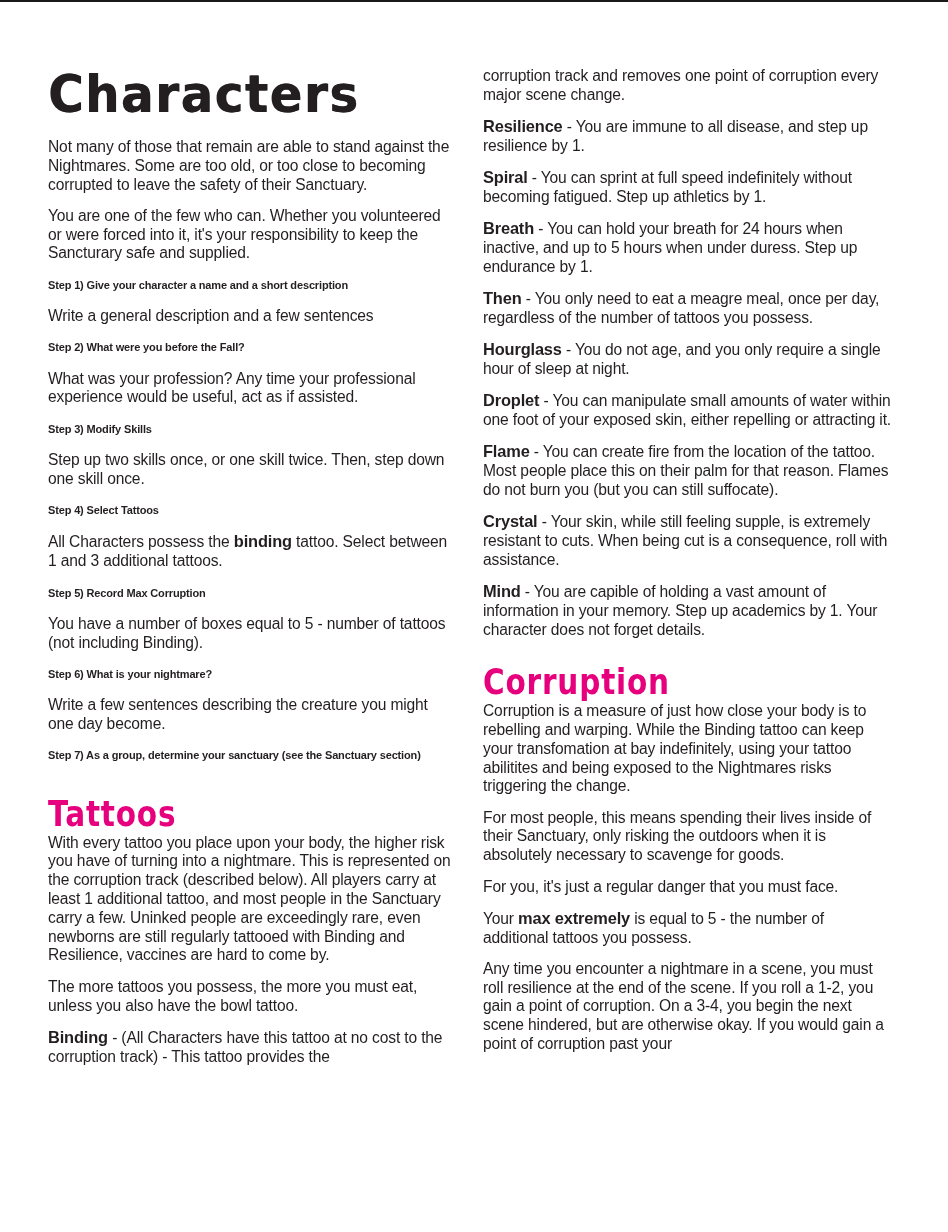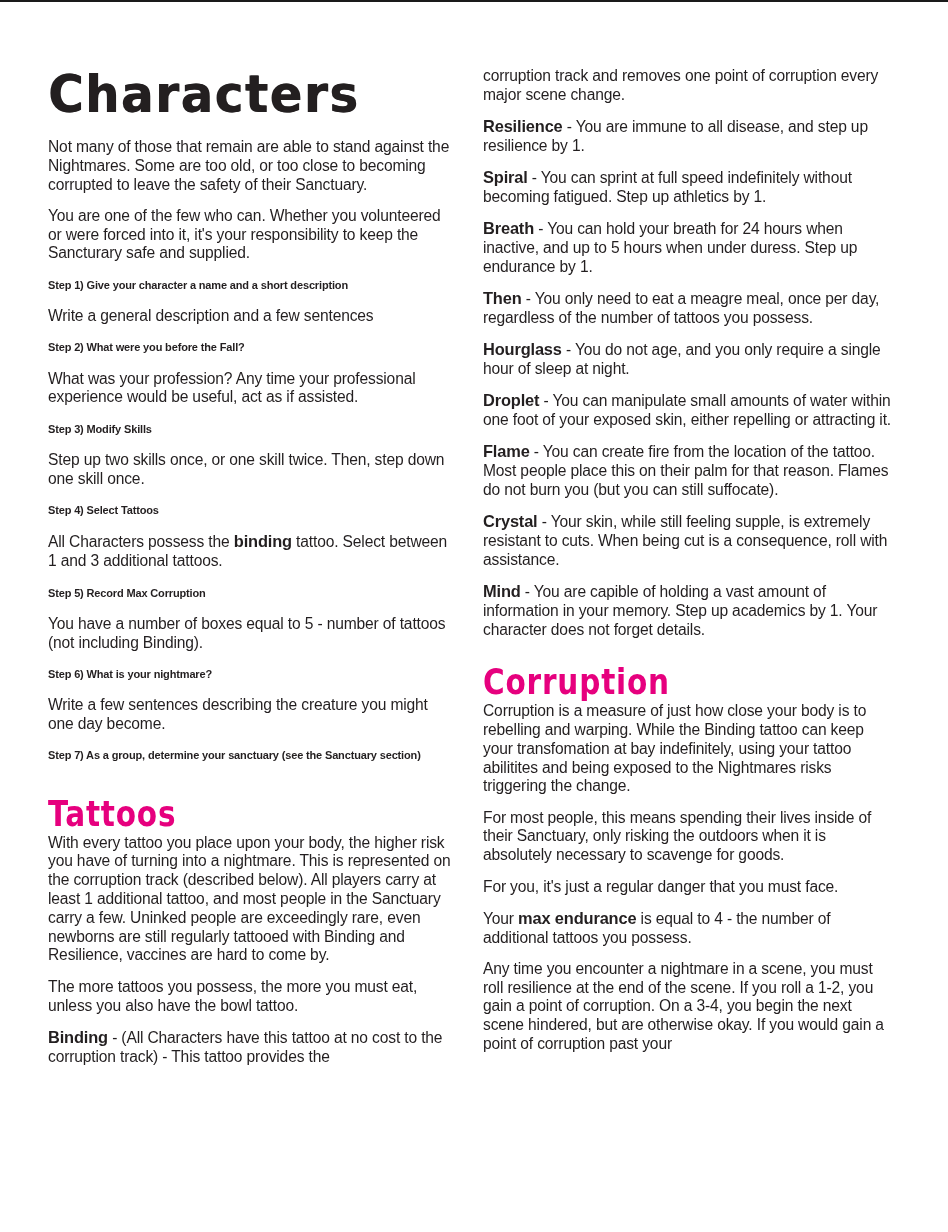--- a/index.html
+++ b/index.html
@@ -122,15 +122,15 @@
       <p class="para"><b class="tname">Flame</b><span> - You can create fire from the location of the tattoo. Most people place this on their palm for that reason. Flames do not burn you (but you can still suffocate).</span></p>
       <p class="para"><b class="tname">Crystal</b><span> - Your skin, while still feeling supple, is extremely resistant to cuts. When being cut is a consequence, roll with assistance.</span></p>
       <p class="para"><b class="tname">Mind</b><span> - You are capible of holding a vast amount of information in your memory. Step up academics by 1. Your character does not forget details.</span></p>
     </div>
 
   <div style="height:10px"></div>
   <h2 class="h-pink">Corruption</h2>
   <p class="para">Corruption is a measure of just how close your body is to rebelling and warping. While the Binding tattoo can keep your transfomation at bay indefinitely, using your tattoo abilitites and being exposed to the Nightmares risks triggering the change.</p>
   <p class="para">For most people, this means spending their lives inside of their Sanctuary, only risking the outdoors when it is absolutely necessary to scavenge for goods.</p>
   <p class="para">For you, it's just a regular danger that you must face.</p>
-  <p class="para"><span>Your </span><b class="tname">max endurance</b><span> is equal to 4 - the number of additional tattoos you possess.</span></p>
+  <p class="para"><span>Your </span><b class="tname">max extremely</b><span> is equal to 5 - the number of additional tattoos you possess.</span></p>
   <p class="para">Any time you encounter a nightmare in a scene, you must roll resilience at the end of the scene. If you roll a 1-2, you gain a point of corruption. On a 3-4, you begin the next scene hindered, but are otherwise okay. If you would gain a point of corruption past your</p>
 </div>
 
 </body></html>

